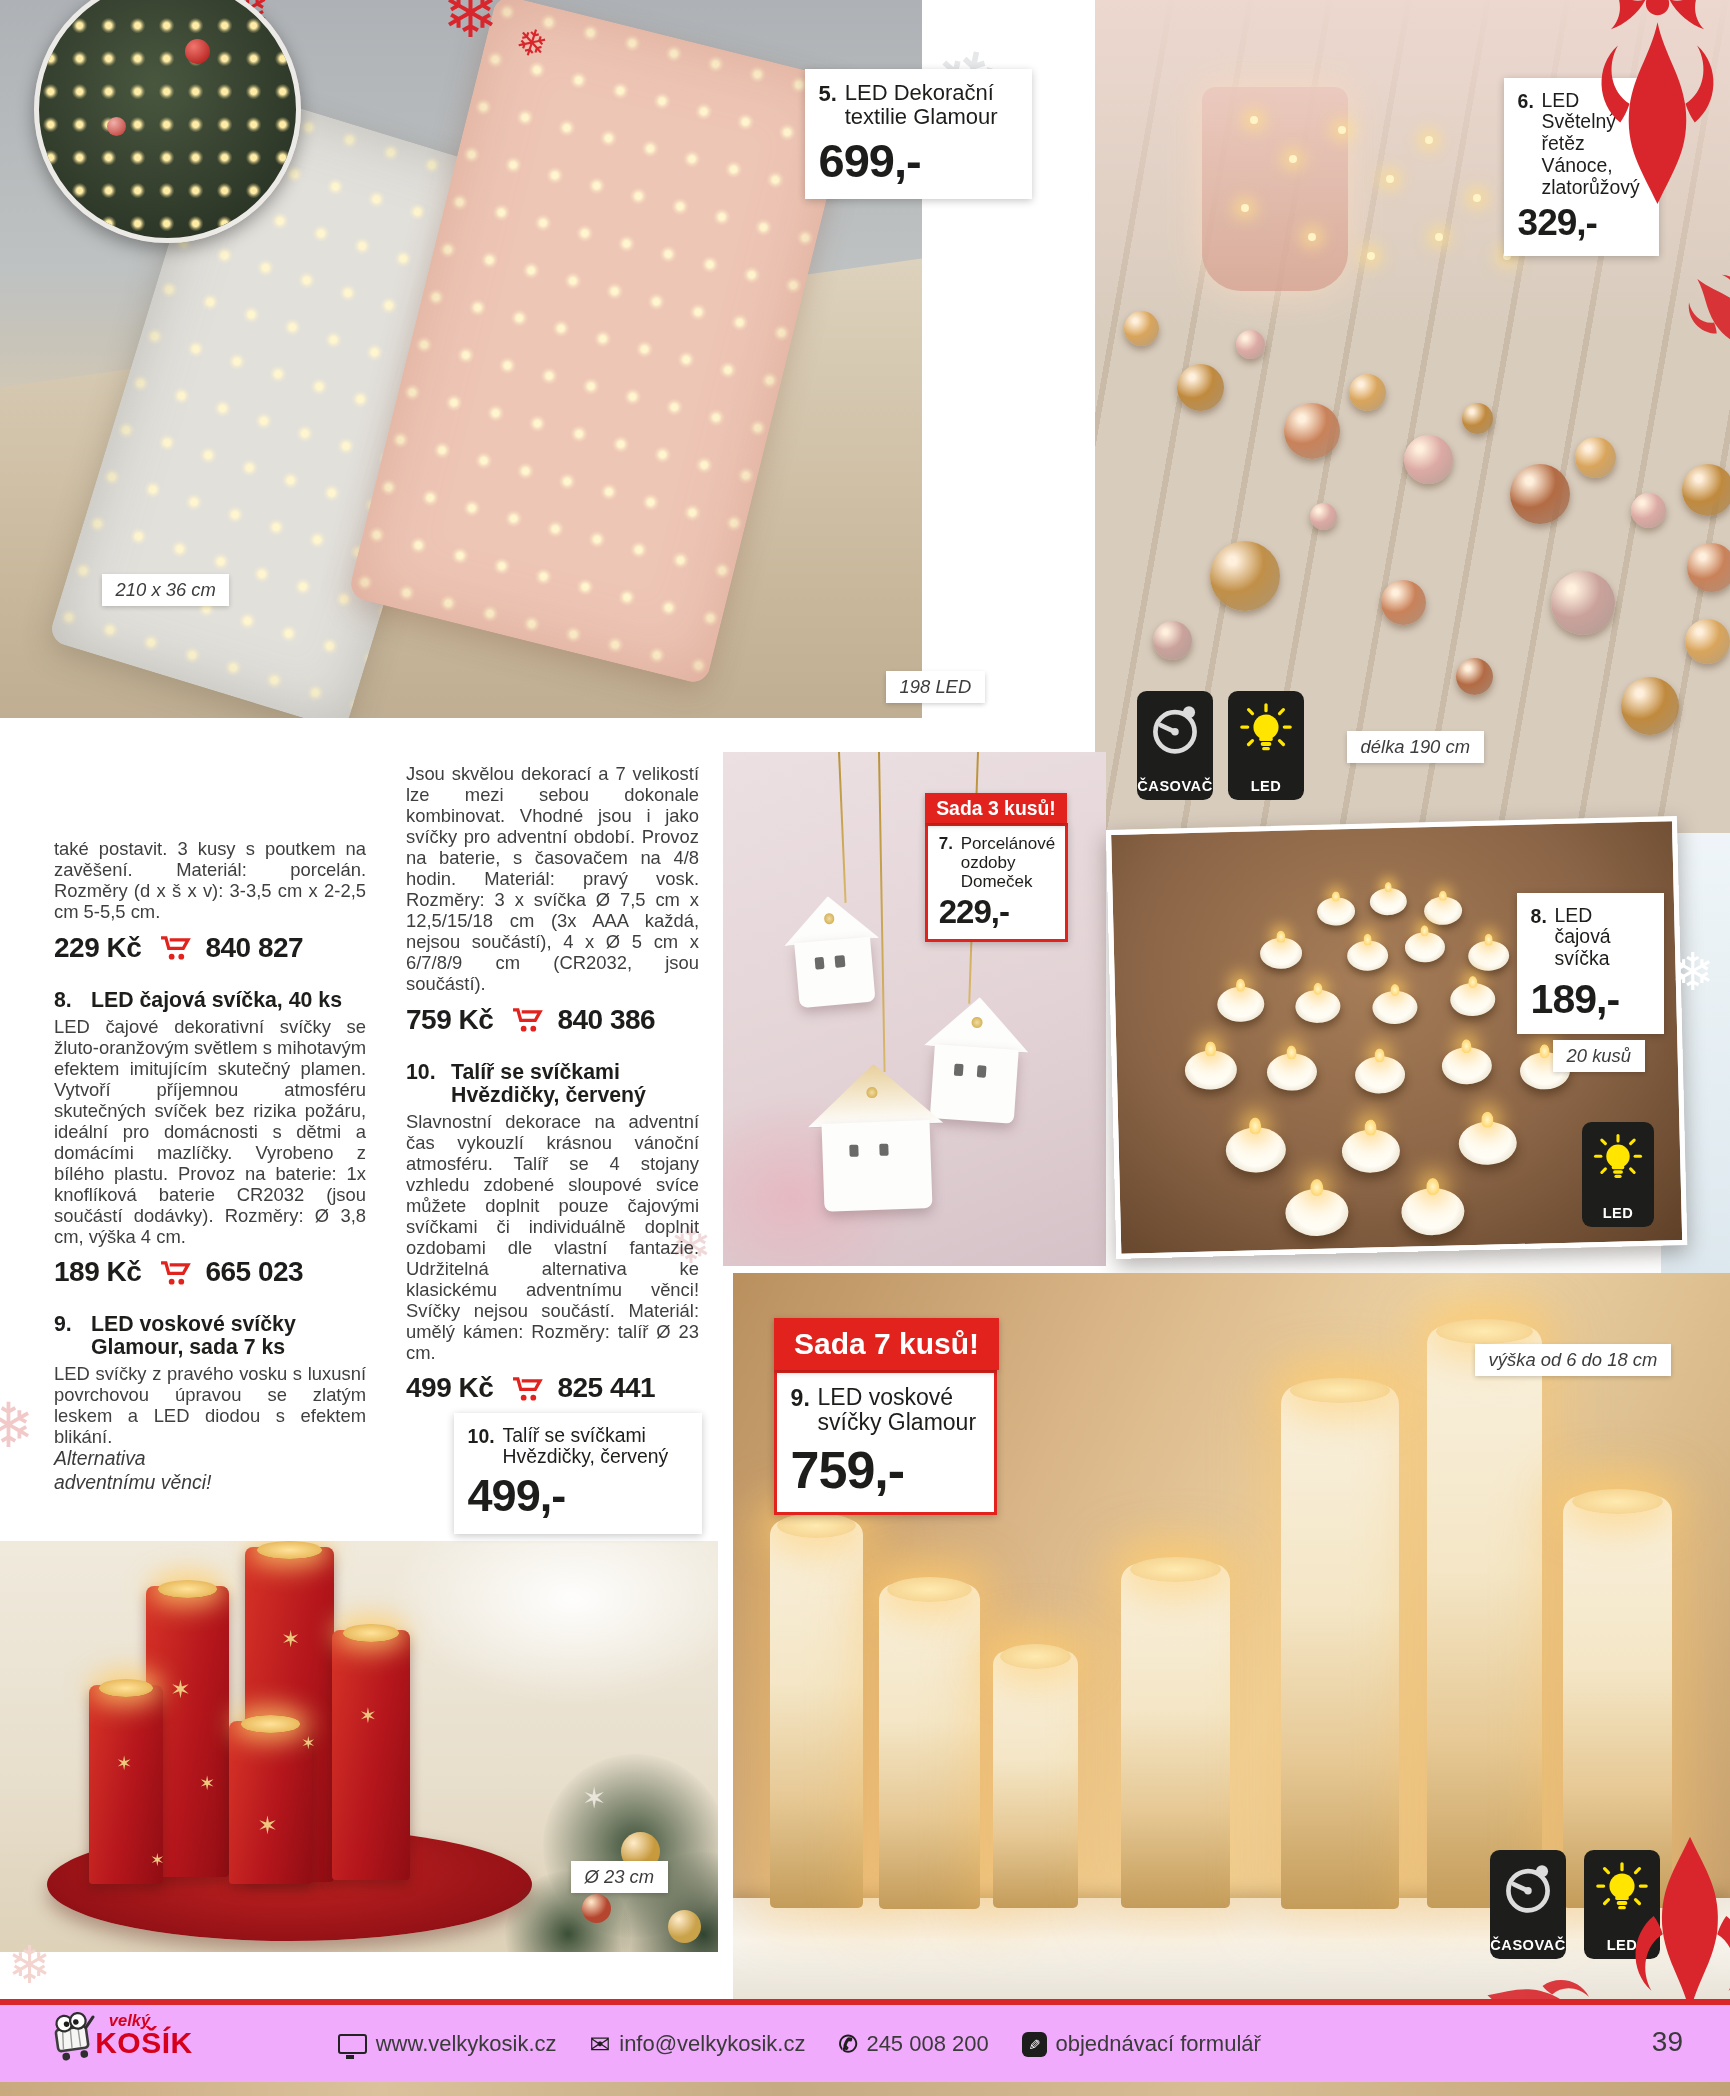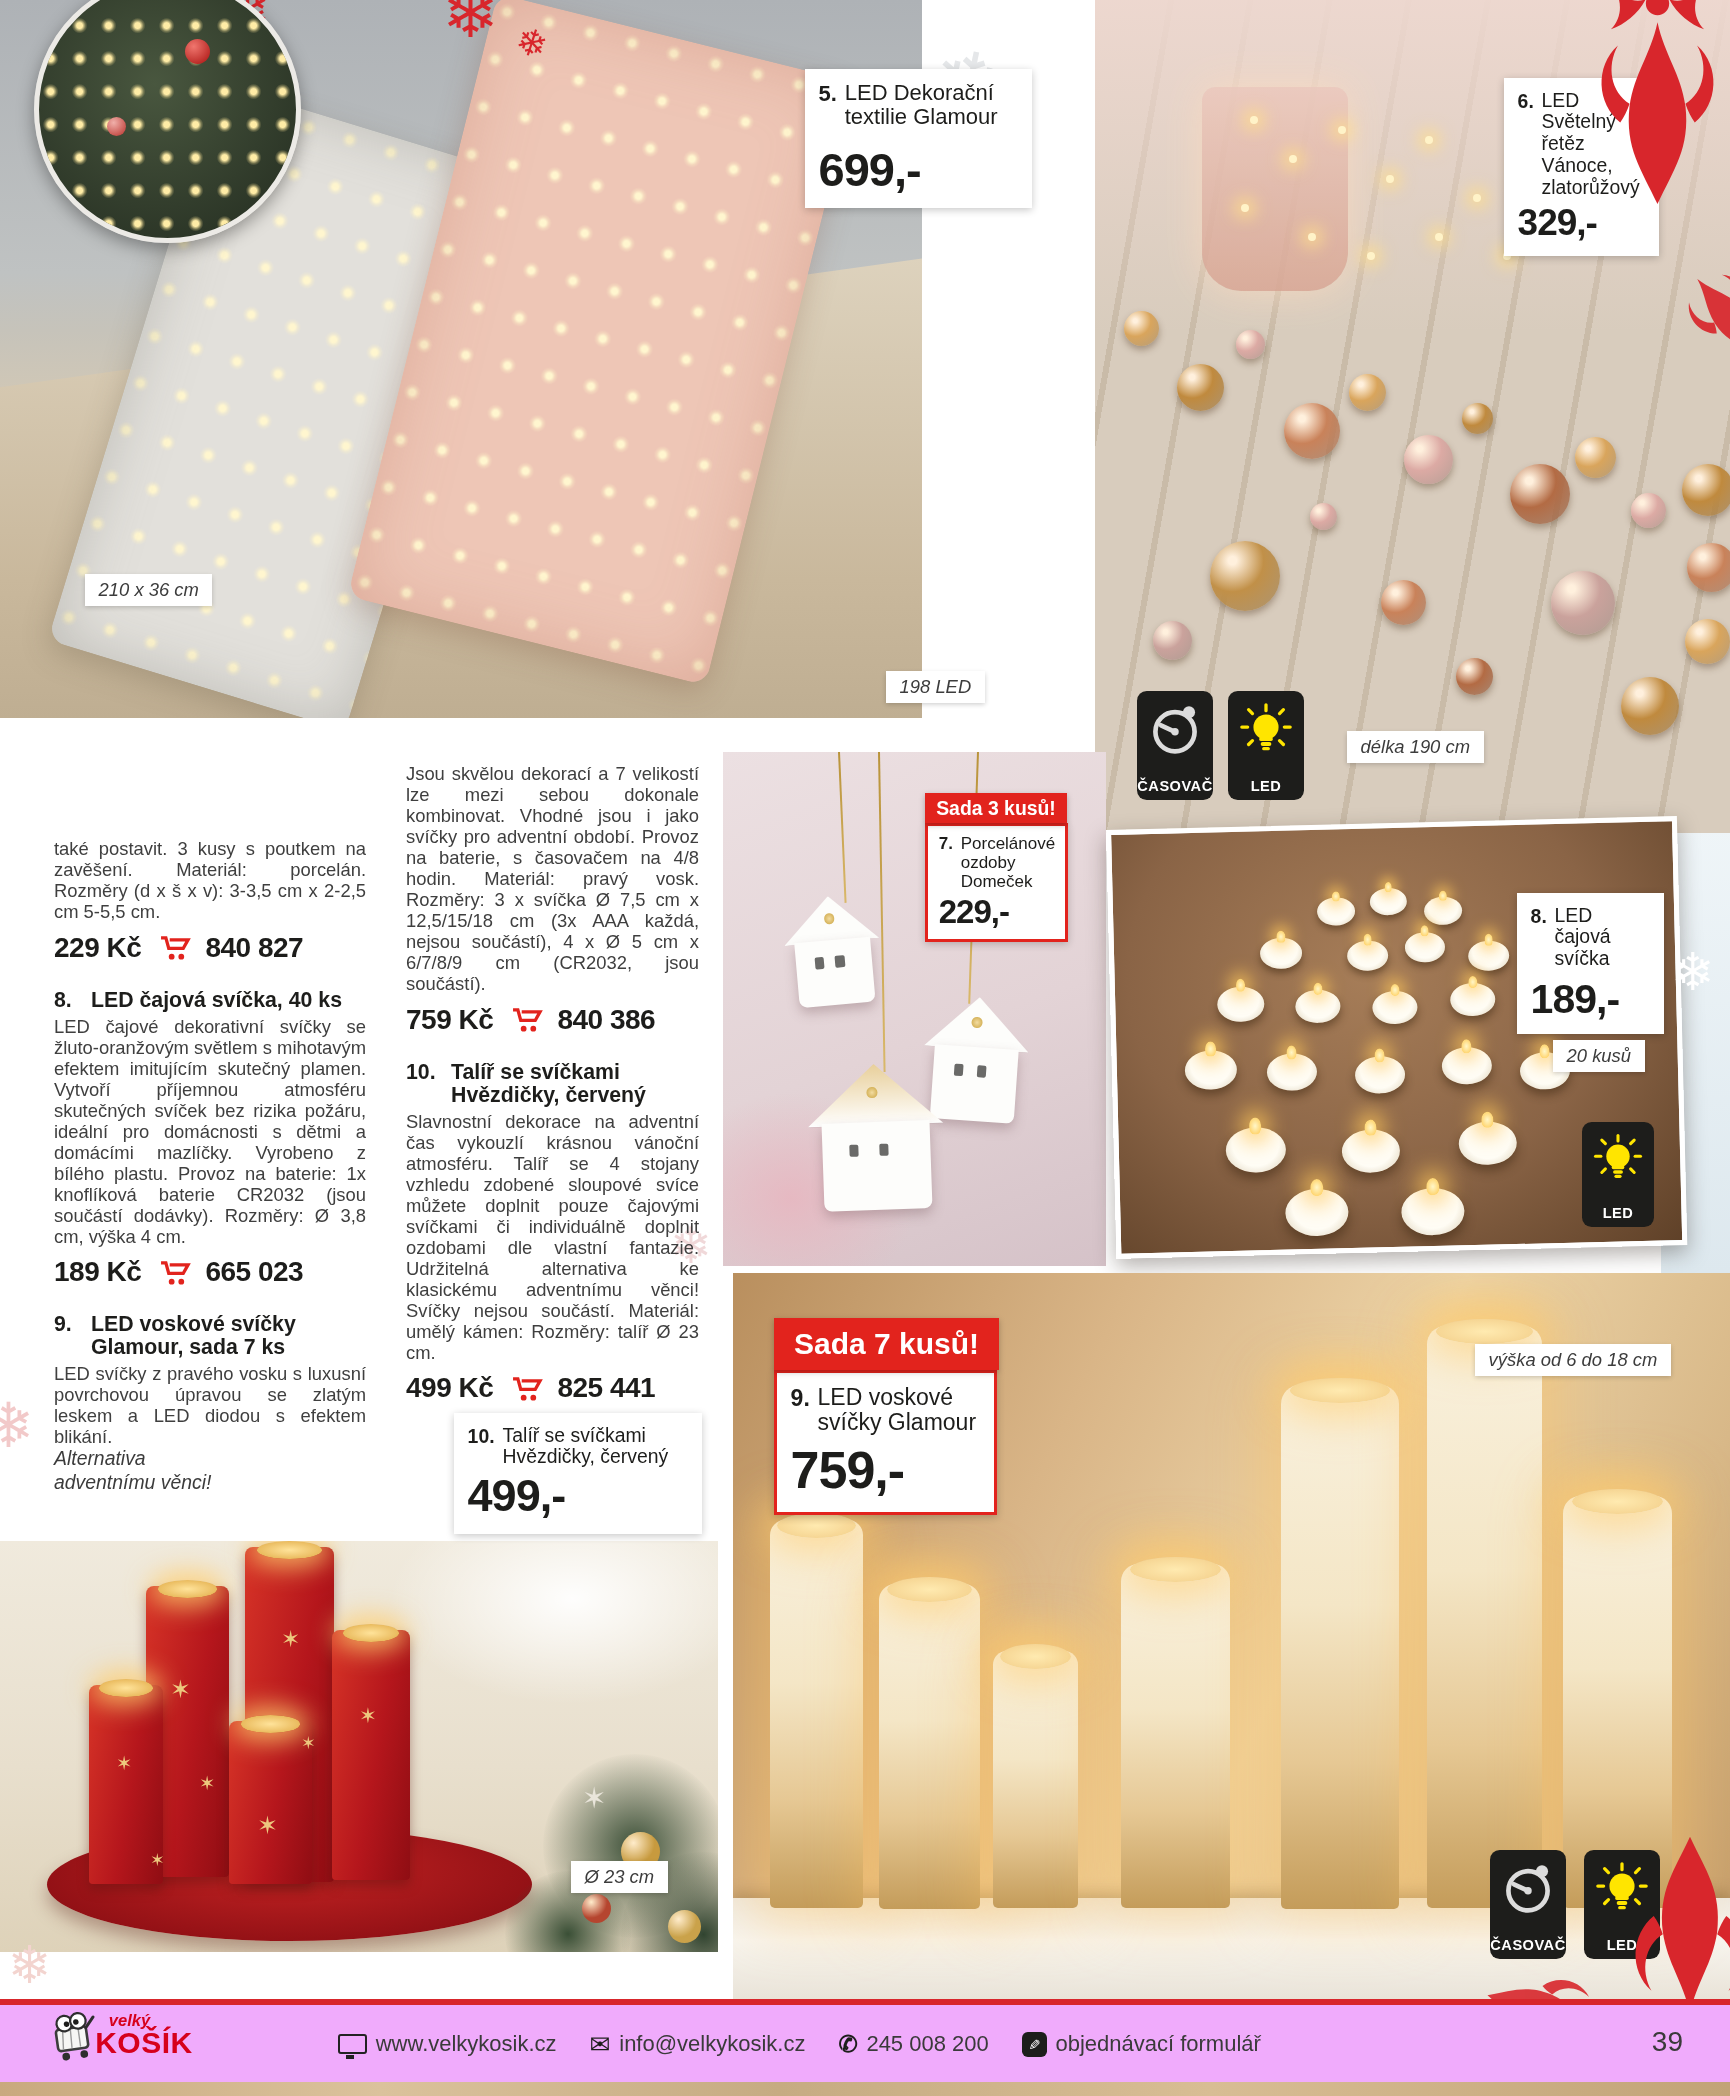--- a/index.html
+++ b/index.html
@@ -119,24 +119,24 @@
   </div>
   <span class="flake" style="left:442px;top:-21.3px;font-size:68px;color:#d8262c;"></span>
   <span class="flake" style="left:516px;top:25px;font-size:37px;color:#d8262c;transform:rotate(18deg);"></span>
   <span class="flake" style="left:930px;top:41px;font-size:93px;color:#e5e7e9;z-index:2;transform:rotate(12deg);"></span>
 
   <div class="tile" style="left:805px;top:69px;width:200px;">
     <div class="tile-row" style="font-size:22px;">
       <span class="tnum">5.</span>
       <span class="tname">LED Dekorační textilie Glamour</span>
     </div>
-    <div class="tprice" style="font-size:47px;margin-top:12px;">699,-</div>
-  </div>
-
-  <div class="chip" style="left:85px;top:574px;">210 x 36 cm</div>
+    <div class="tprice" style="font-size:47px;margin-top:3px;">699,-</div>
+  </div>
+
+  <div class="chip" style="left:102px;top:574px;">210 x 36 cm</div>
   <div class="chip" style="left:886px;top:671px;">198 LED</div>
 
   <div class="photo ph-chain">
     <div class="blur-top"></div>
     <div class="vase"></div>
   <div style="position: absolute; left: 29px; top: 311px; width: 35px; height: 35px; border-radius: 50%; background: radial-gradient(circle at 32% 28%, rgb(255, 240, 221) 6%, rgb(217, 165, 92) 45%, rgba(0, 0, 0, 0.25) 130%); box-shadow: rgba(70, 40, 15, 0.35) 0px 3.9px 7.8px;"></div>
       <div style="position: absolute; left: 82px; top: 364px; width: 47px; height: 47px; border-radius: 50%; background: radial-gradient(circle at 32% 28%, rgb(255, 240, 221) 6%, rgb(192, 138, 62) 45%, rgba(0, 0, 0, 0.25) 130%); box-shadow: rgba(70, 40, 15, 0.35) 0px 3.9px 7.8px;"></div>
       <div style="position: absolute; left: 141px; top: 330px; width: 29px; height: 29px; border-radius: 50%; background: radial-gradient(circle at 32% 28%, rgb(255, 240, 221) 6%, rgb(220, 170, 164) 45%, rgba(0, 0, 0, 0.25) 130%); box-shadow: rgba(70, 40, 15, 0.35) 0px 3.9px 7.8px;"></div>
       <div style="position: absolute; left: 189px; top: 403px; width: 56px; height: 56px; border-radius: 50%; background: radial-gradient(circle at 32% 28%, rgb(255, 240, 221) 6%, rgb(201, 130, 90) 45%, rgba(0, 0, 0, 0.25) 130%); box-shadow: rgba(70, 40, 15, 0.35) 0px 3.9px 7.8px;"></div>
       <div style="position: absolute; left: 254px; top: 374px; width: 37px; height: 37px; border-radius: 50%; background: radial-gradient(circle at 32% 28%, rgb(255, 240, 221) 6%, rgb(217, 165, 92) 45%, rgba(0, 0, 0, 0.25) 130%); box-shadow: rgba(70, 40, 15, 0.35) 0px 3.9px 7.8px;"></div>

